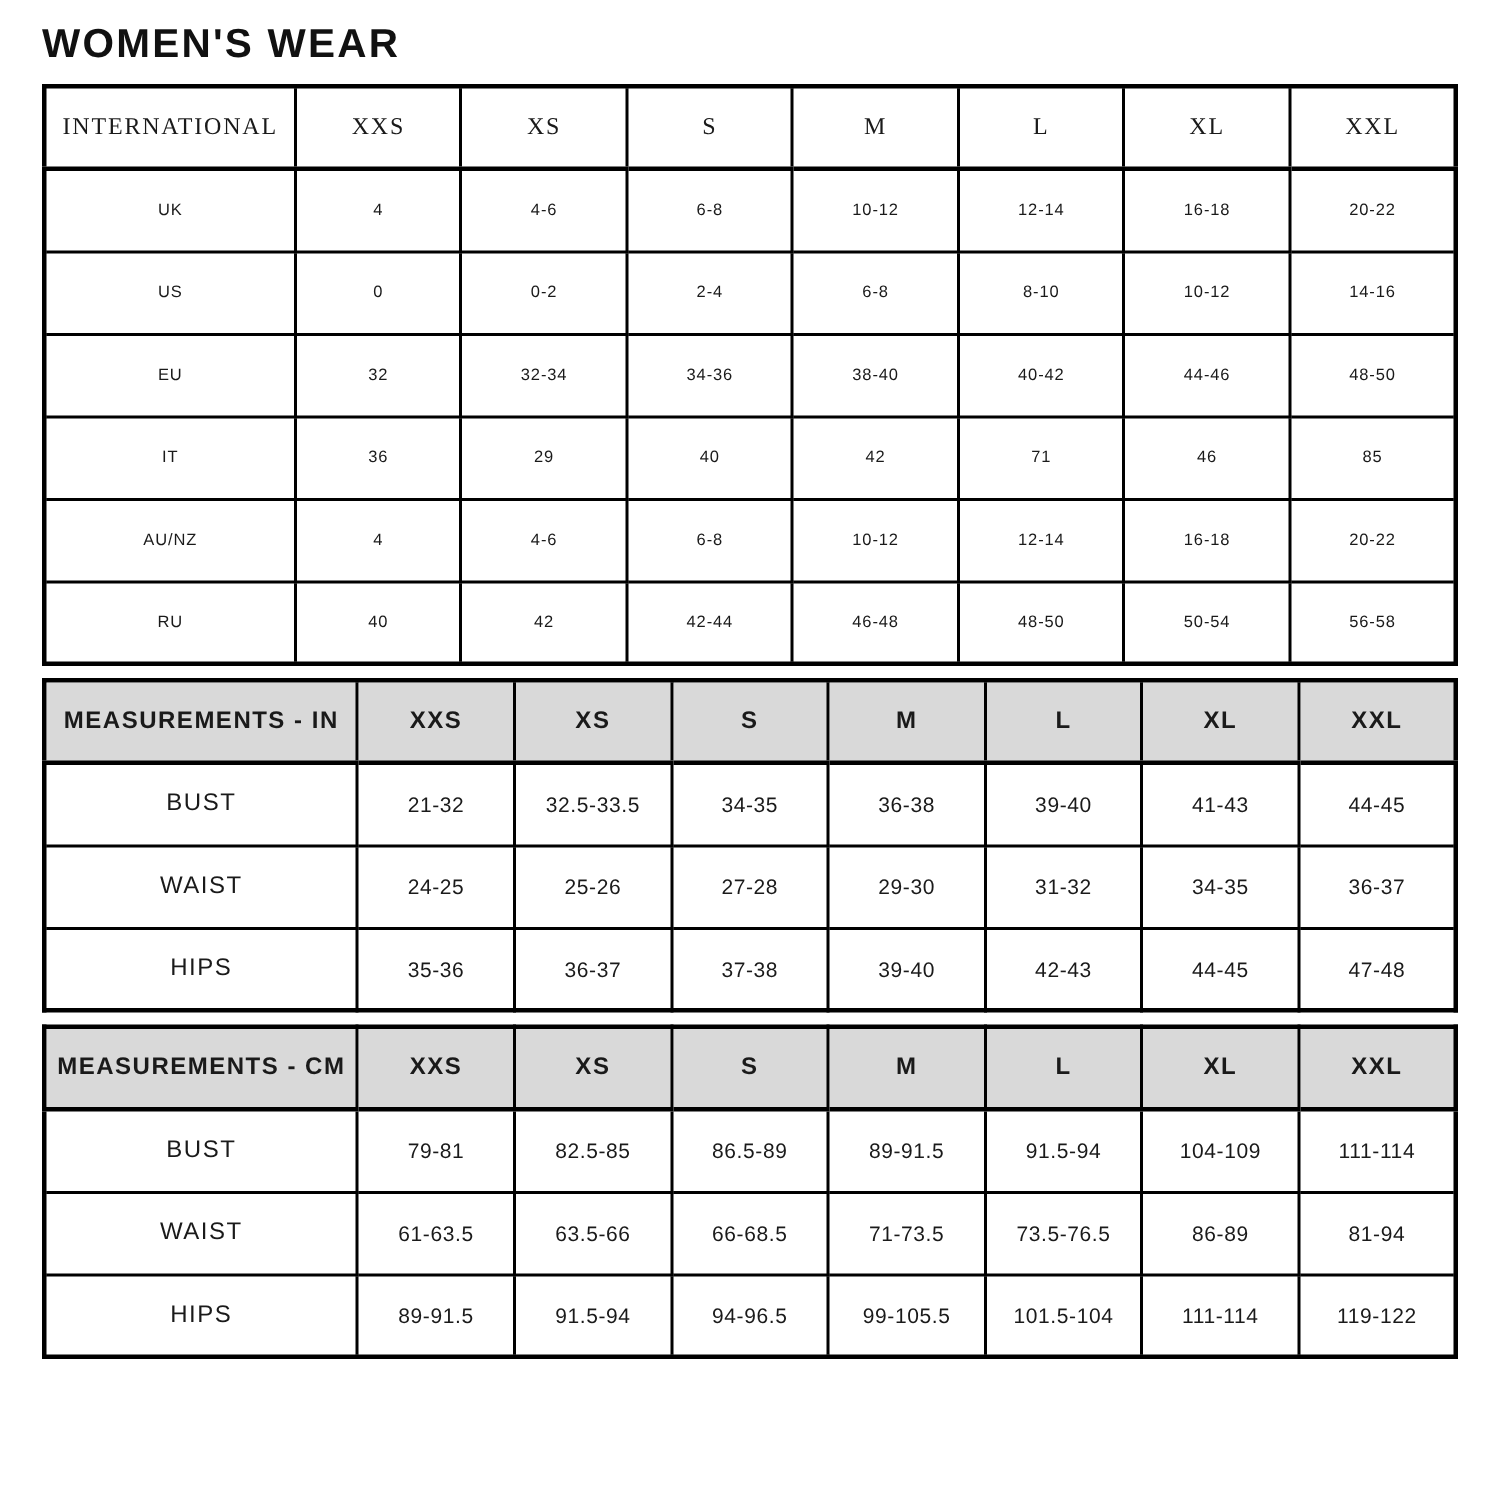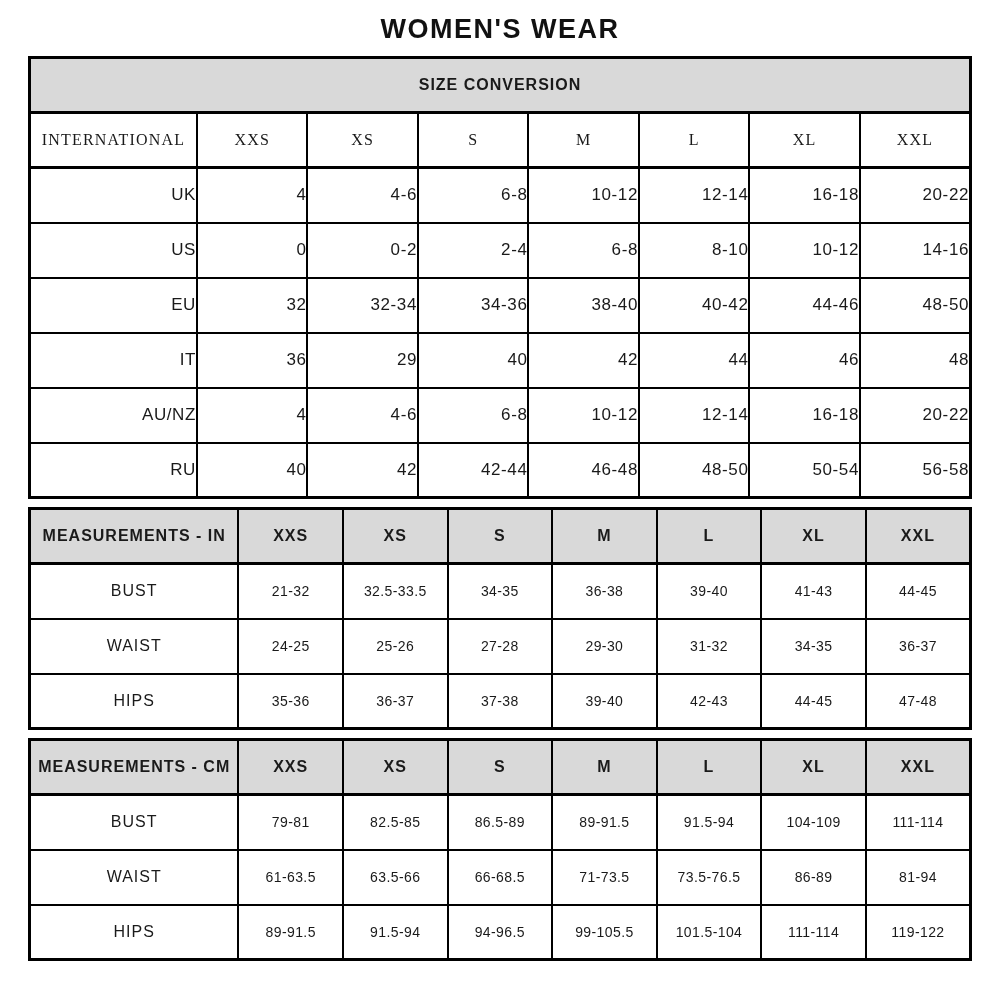--- a/index.html
+++ b/index.html
@@ -9,21 +9,20 @@
     color: #1a1a1a;
     font-family: "Liberation Sans", sans-serif;
   }
   .page {
     width: 1000px;
     height: 1000px;
     padding: 13px 28px 12px 28px;
     background: #ffffff;
   }
   .title {
-    text-align: center;
     font-size: 27px;
     font-weight: bold;
     letter-spacing: 1.5px;
     line-height: 32px;
     margin-bottom: 11px;
     color: #111111;
   }
   table.tbl {
     width: 100%;
     border-collapse: collapse;
@@ -52,23 +51,22 @@
     border-bottom-width: 3px;
     font-family: Liberation Serif, serif;
   }
   .header-cell {
     font-weight: bold;
     font-size: 16px;
     letter-spacing: 1px;
     border-bottom-width: 3px;
   }
   .t1 td.value-cell, .t1 td.row-label {
-    font-size: 17px;
+    font-size: 11px;
     letter-spacing: 0.6px;
-    text-align: right;
   }
   .t23 td.row-label {
     font-size: 16px;
     letter-spacing: 1px;
   }
   .t23 td.value-cell {
     font-size: 14px;
     letter-spacing: 0.4px;
   }
   
@@ -90,23 +88,20 @@
       <col class="c-size">
         <col class="c-size">
         <col class="c-size">
         <col class="c-size">
       <col class="c-size">
         <col class="c-size">
         <col class="c-size">
     </colgroup>
     <tbody>
         <tr>
-          <td class="shaded title-cell" colspan="8">SIZE CONVERSION</td>
-        </tr>
-        <tr>
           <td class="plain-header-cell">INTERNATIONAL</td>
           <td class="plain-header-cell">XXS</td>
           <td class="plain-header-cell">XS</td>
           <td class="plain-header-cell">S</td>
           <td class="plain-header-cell">M</td>
           <td class="plain-header-cell">L</td>
           <td class="plain-header-cell">XL</td>
           <td class="plain-header-cell">XXL</td>
         </tr>
         <tr>
@@ -138,23 +133,23 @@
           <td class="value-cell">40-42</td>
           <td class="value-cell">44-46</td>
           <td class="value-cell">48-50</td>
         </tr>
         <tr>
           <td class="row-label">IT</td>
           <td class="value-cell">36</td>
           <td class="value-cell">29</td>
           <td class="value-cell">40</td>
           <td class="value-cell">42</td>
-          <td class="value-cell">44</td>
+          <td class="value-cell">71</td>
           <td class="value-cell">46</td>
-          <td class="value-cell">48</td>
+          <td class="value-cell">85</td>
         </tr>
         <tr>
           <td class="row-label">AU/NZ</td>
           <td class="value-cell">4</td>
           <td class="value-cell">4-6</td>
           <td class="value-cell">6-8</td>
           <td class="value-cell">10-12</td>
           <td class="value-cell">12-14</td>
           <td class="value-cell">16-18</td>
           <td class="value-cell">20-22</td>

